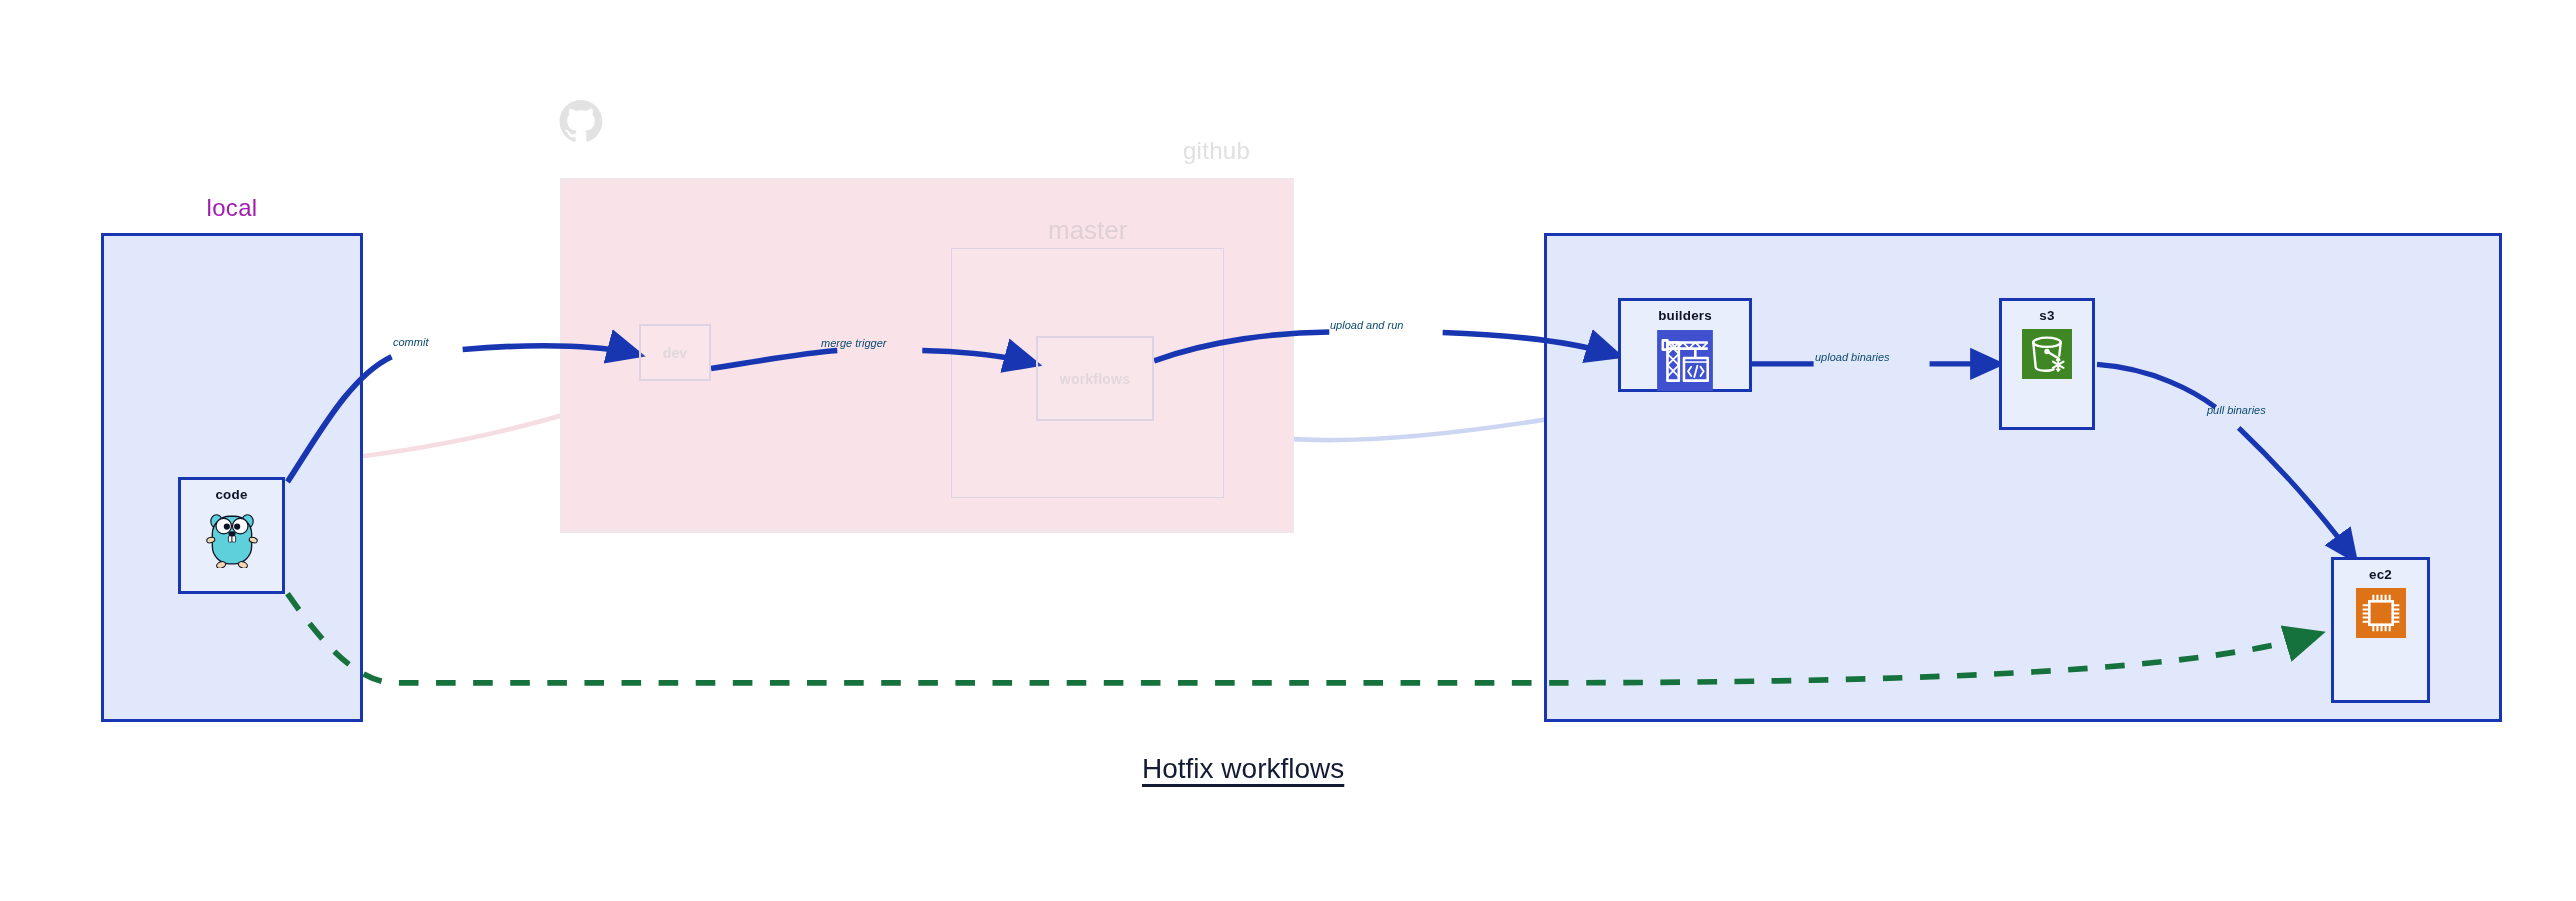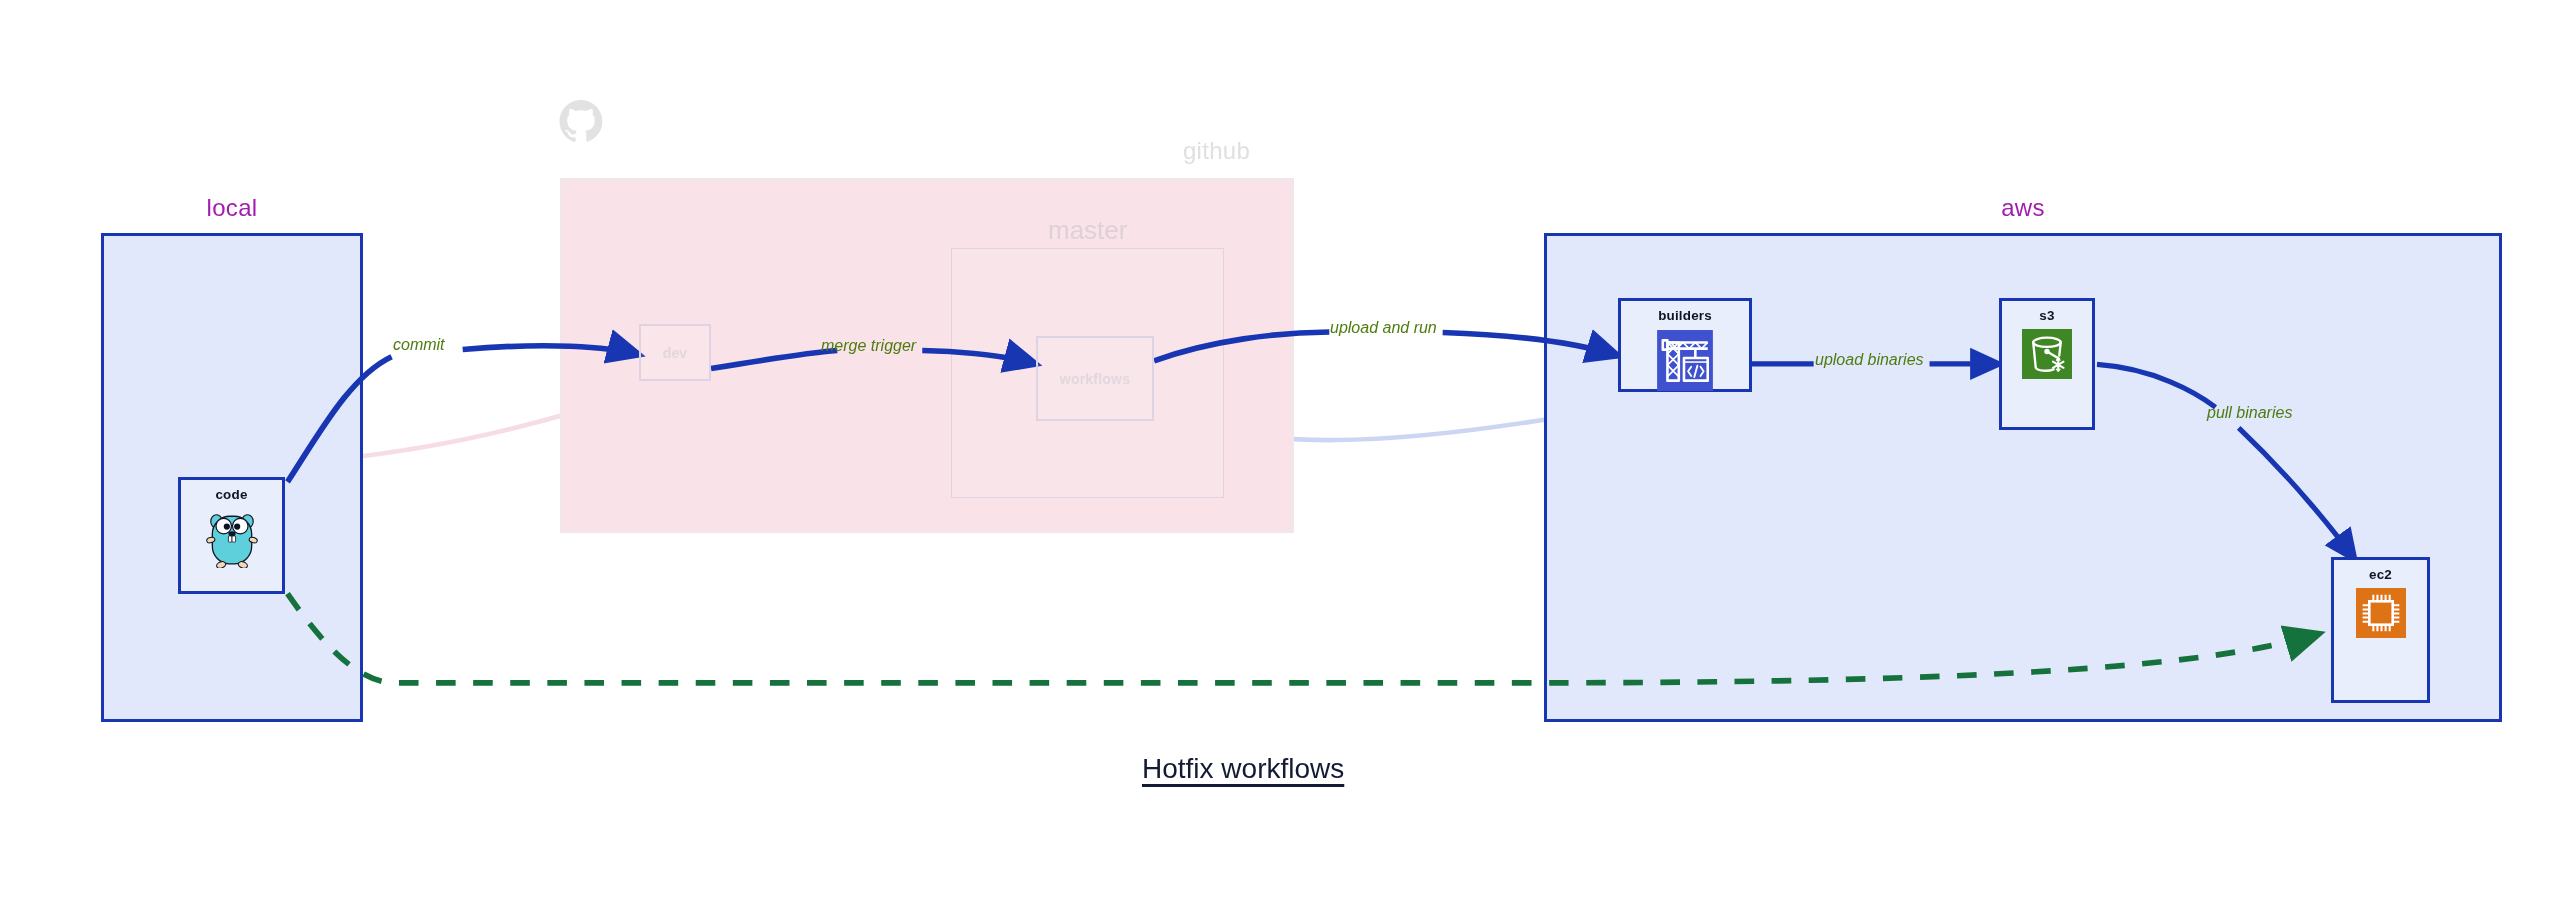--- a/index.html
+++ b/index.html
@@ -25,21 +25,21 @@
   .node{position:absolute;box-sizing:border-box;display:flex;
         flex-direction:column;align-items:center;}
   .node.active{background:#e9eefc;border:3.6px solid #1836b2;}
   .node.ghost{background:rgba(255,255,255,0.10);border:2.1px solid #ded3e2;}
   .node-title{font-size:13.4px;font-weight:bold;color:#101326;margin-top:7.2px;
         white-space:nowrap;letter-spacing:0.2px;}
   .node.ghost .node-title{color:#e2d7dd;font-size:14px;margin:auto 0;}
   .node-icon{margin-top:6.2px;}
 
   
-  .edge-label{position:absolute;font-size:16px;font-style:italic;color:#4d7c0f;
+  .edge-label{position:absolute;font-size:11px;font-style:italic;color:#0c4a6e;
         white-space:nowrap;background:transparent;}
 
   
   .fig-title{position:absolute;font-size:28px;color:#131a33;
         text-decoration:underline;text-underline-offset:6.2px;
         text-decoration-thickness:2.6px;white-space:nowrap;}
 
   .gh-logo{position:absolute;opacity:1;}
 </style>
 </head>
@@ -78,21 +78,20 @@
     </g>
   </svg>
 
   <div class="cluster local" style="left:101px;top:233px;width:262px;height:489px;"></div>
   <div class="cluster-label" style="left:101px;top:194px;width:262px;">local</div>
 
   <div class="cluster github" style="left:560px;top:178px;width:734px;height:355px;"></div>
   <div class="cluster-label faded" style="left:1139px;top:137px;width:155px;">github</div>
 
   <div class="cluster aws" style="left:1544px;top:233px;width:958px;height:489px;"></div>
-  <div class="cluster-label" style="left:1544px;top:194px;width:958px;">aws</div>
 
   <div class="subcluster" style="left:951px;top:248px;width:273px;height:250px;"></div>
   <div class="subcluster-label" style="left:1048px;top:215px;">master</div>
 
   <svg class="layer" viewBox="0 0 5054 1750" width="2604" height="902">
     <defs>
       <marker id="ah-blue" viewBox="0 0 12 12" refX="9" refY="6" markerWidth="7.5" markerHeight="7.5" orient="auto-start-reverse">
         <path d="M0,1 L11,6 L0,11 z" fill="#1836b2"></path>
       </marker>
       <marker id="ah-green" viewBox="0 0 12 12" refX="9" refY="6" markerWidth="8" markerHeight="8" orient="auto-start-reverse">

